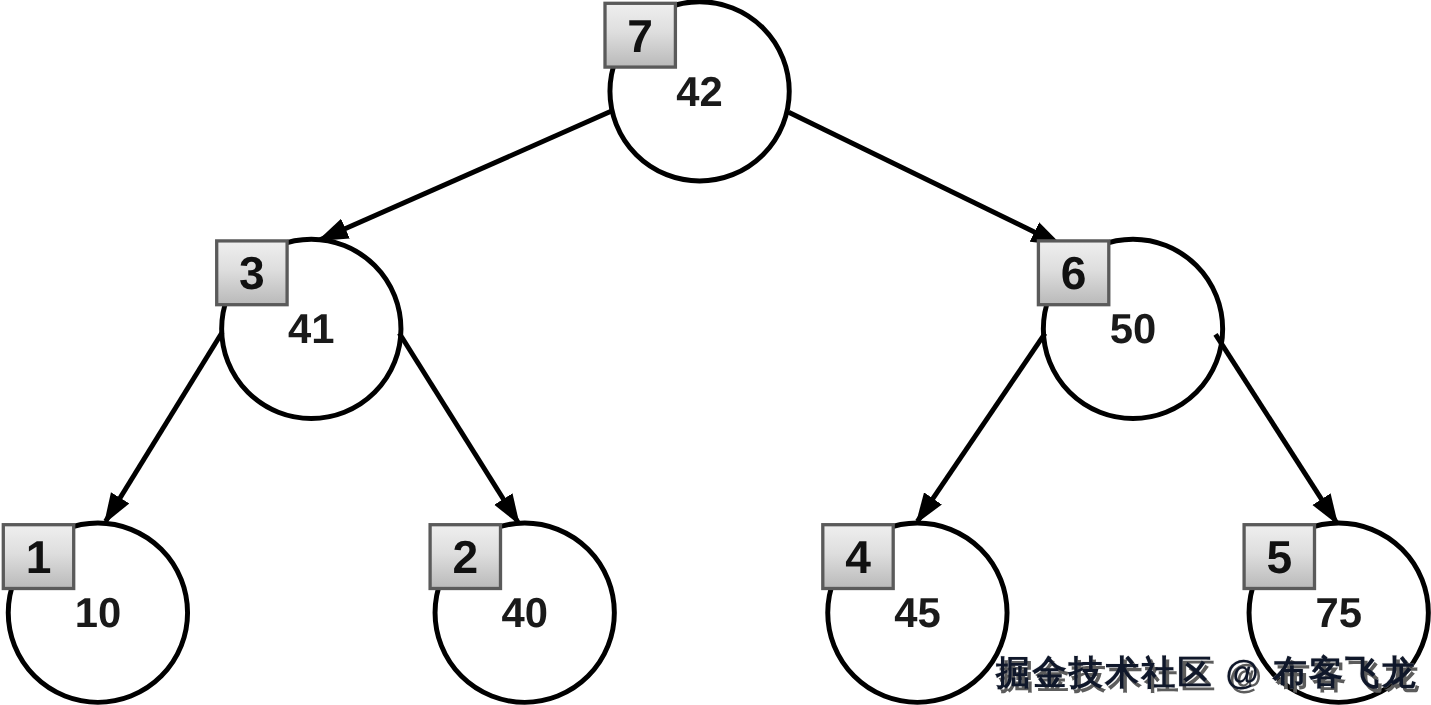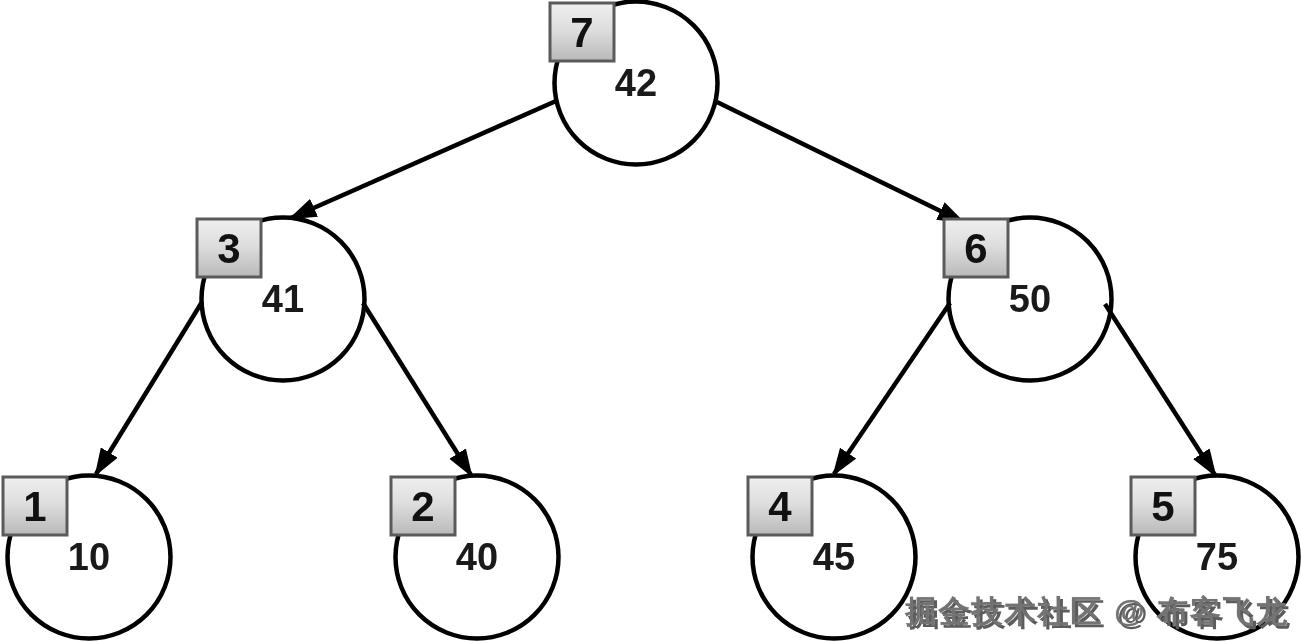--- a/index.html
+++ b/index.html
@@ -50,21 +50,21 @@
     fill: #1a1a1a;
     text-anchor: middle;
   }
   .watermark {
     position: absolute;
     right: 12px;
     bottom: 8px;
     font-size: 31px;
     font-weight: bold;
     letter-spacing: 2px;
-    color: #737373;
+    color: #0f172a;
     text-shadow: 3px 3px 0 #5c5c5c, 0 0 1px #aaaaaa;
     white-space: nowrap;
   }
 </style>
 </head>
 <body>
 
 <div class="canvas">
 
   <svg class="tree-svg" viewBox="0 0 1301 641">

